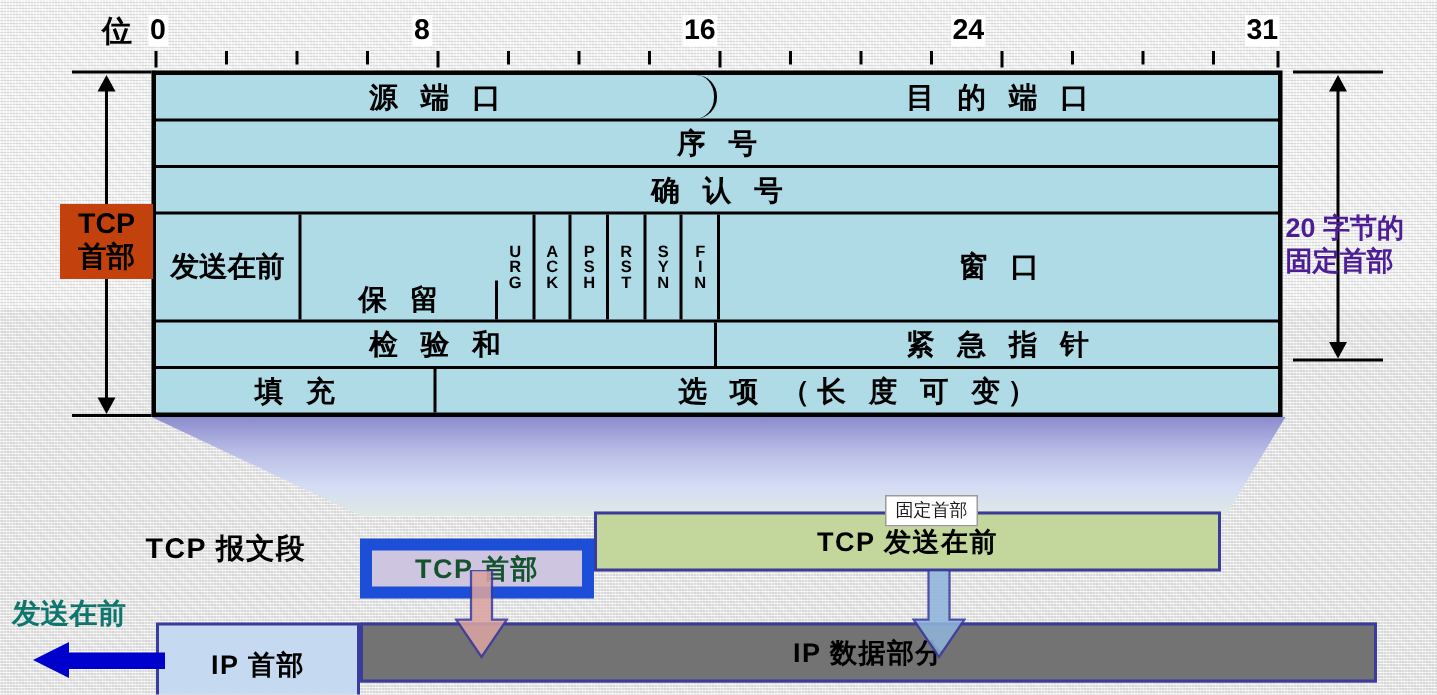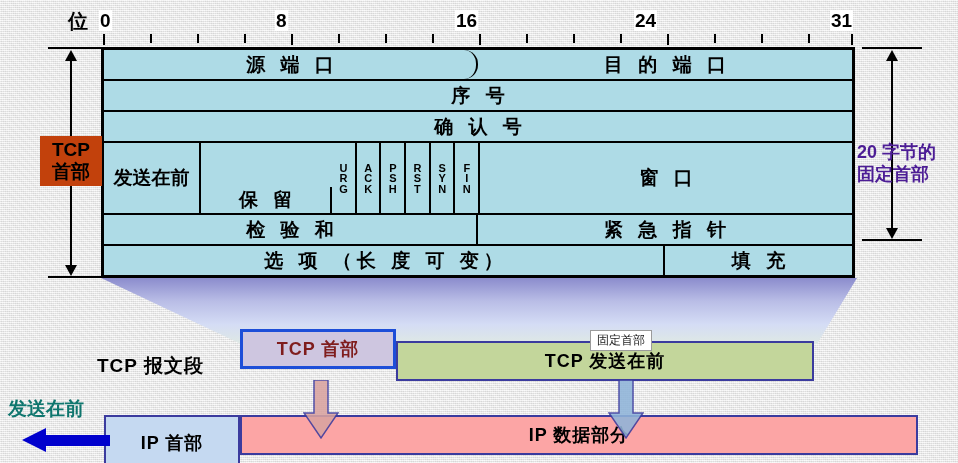--- a/index.html
+++ b/index.html
@@ -169,27 +169,27 @@
     left: 97px; top: 353px;
     font-size: 19px;
     font-weight: bold;
     color: #000;
     letter-spacing: 1px;
     z-index: 5;
     white-space: nowrap;
   }
   #tcp-header-box {
     position: absolute;
-    left: 240px; top: 329px;
+    left: 240px; top: 359px;
     width: 156px; height: 40px;
     background: #cec6e0;
-    border: 3px solid #1d4ed8;
+    border: 8px solid #1d4ed8;
     box-sizing: border-box;
     display: flex; align-items: center; justify-content: center;
-    font-size: 18px; font-weight: bold; color: #7f1d1d;
+    font-size: 18px; font-weight: bold; color: #14532d;
     letter-spacing: 1px;
     z-index: 5;
   }
   #tcp-data-box {
     position: absolute;
     left: 396px; top: 341px;
     width: 418px; height: 40px;
     background: #c3d69b;
     border: 2px solid #3b3b9e;
     box-sizing: border-box;
@@ -235,21 +235,21 @@
     box-sizing: border-box;
     display: flex; align-items: center; justify-content: center;
     font-size: 18px; font-weight: bold; color: #000;
     letter-spacing: 1px;
     z-index: 5;
   }
   #ip-data-box {
     position: absolute;
     left: 240px; top: 415px;
     width: 678px; height: 40px;
-    background: #fca5a5;
+    background: #737373;
     border: 2px solid #3b3b9e;
     box-sizing: border-box;
     display: flex; align-items: center; justify-content: center;
     font-size: 18px; font-weight: bold; color: #000;
     letter-spacing: 1px;
     z-index: 5;
   }
 
   
   .down-arrow { position: absolute; z-index: 6; }
@@ -325,22 +325,22 @@
       </div>
     <div class="hdr-cell" style="width:49.7%;border-radius:14px;">窗 口</div>
   </div>
 
   <div class="hdr-row">
     <div class="hdr-cell" style="width:50%;text-align:center;">检 验 和</div>
     <div class="hdr-cell" style="width:50%;">紧 急 指 针</div>
   </div>
 
   <div class="hdr-row">
+    <div class="hdr-cell" style="width:25%;">填 充</div>
     <div class="hdr-cell" style="width:75%;">选 项 （长 度 可 变）</div>
-    <div class="hdr-cell" style="width:25%;">填 充</div>
   </div>
 </div>
 
 <div id="left-bracket">
   <div class="cap-line" style="left:48px; top:47px; width:56px;"></div>
   <div class="cap-line" style="left:48px; top:276px; width:56px;"></div>
   <div class="vline" style="left:70px; top:52px; height:219px;"></div>
   <div class="arrowhead-up" style="left:65px; top:50px;"></div>
   <div class="arrowhead-down" style="left:65px; top:265px;"></div>
 </div>

